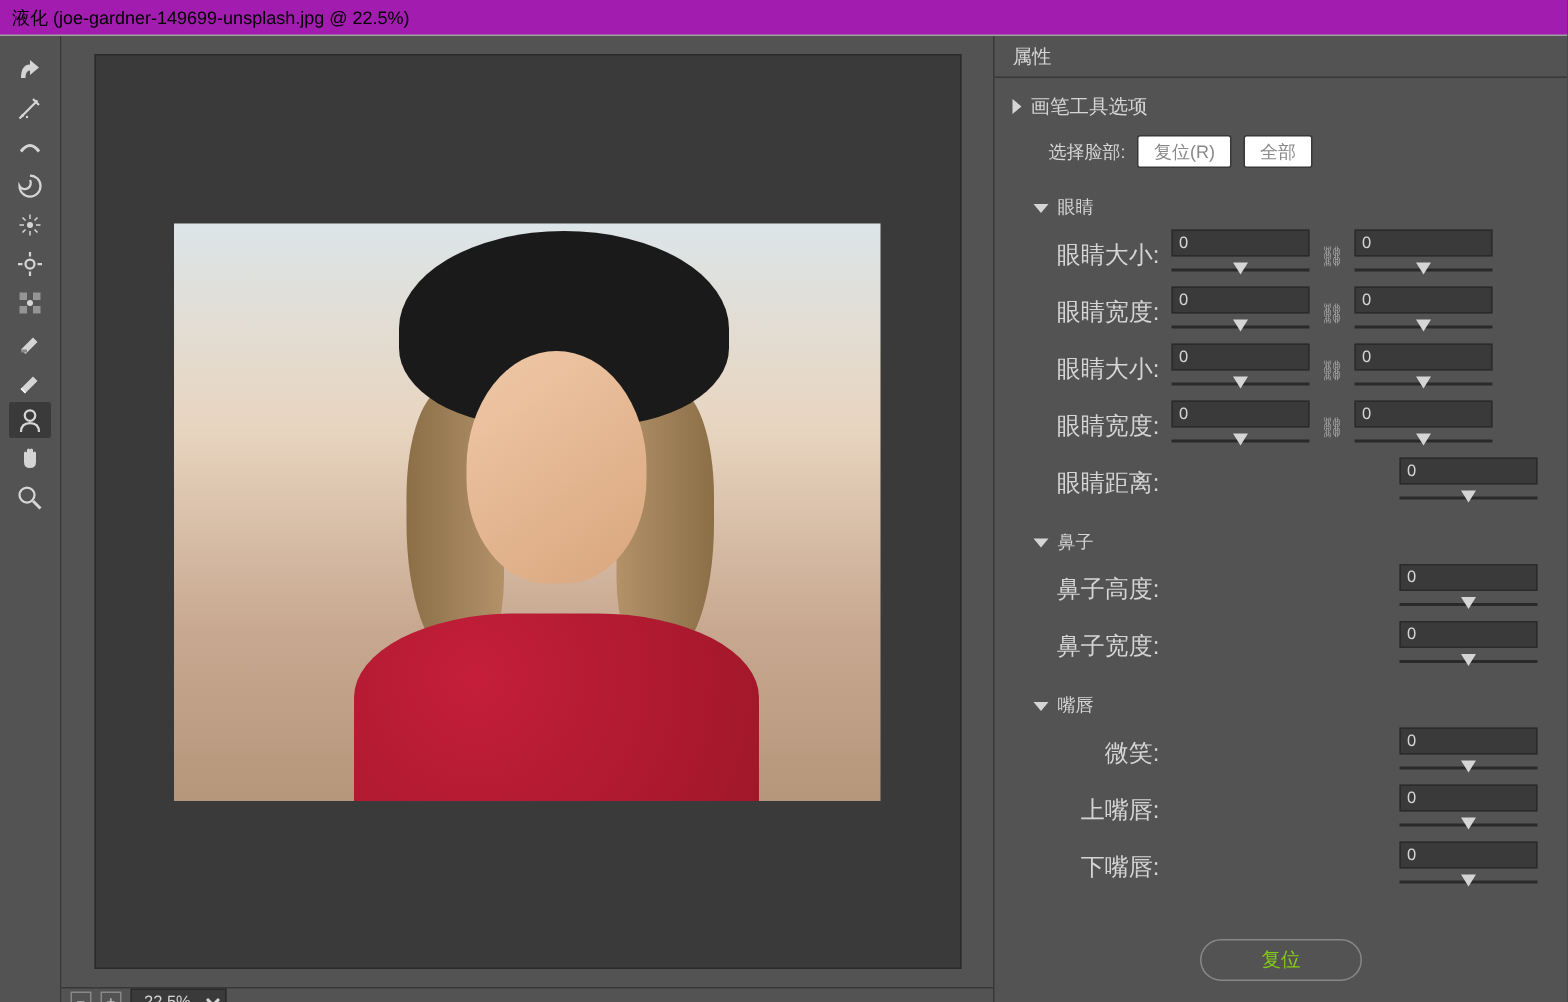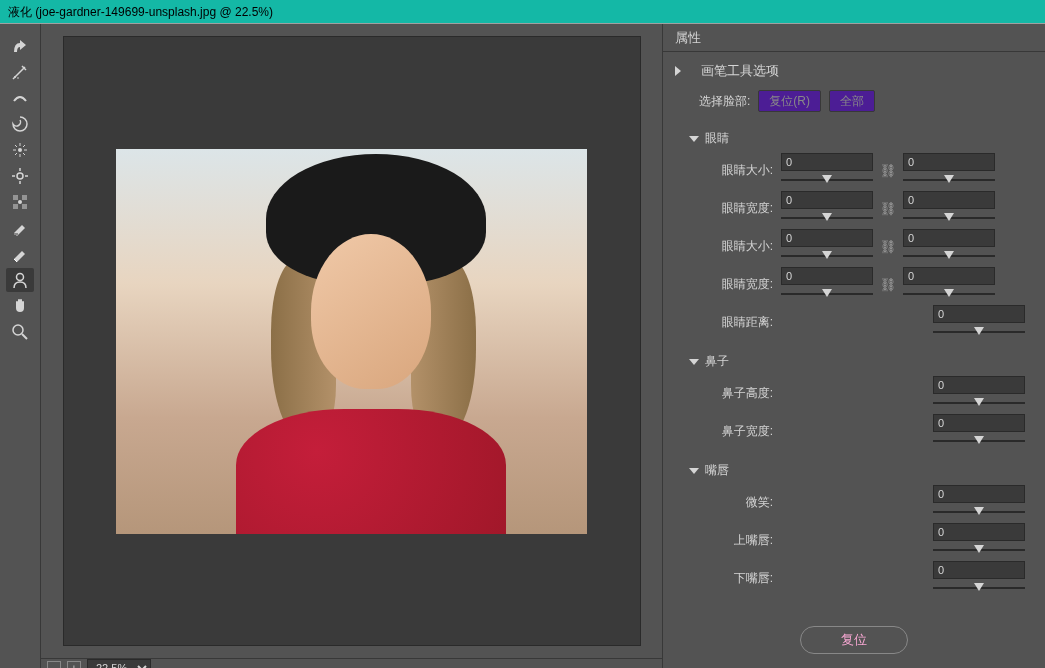--- a/index.html
+++ b/index.html
@@ -1,57 +1,57 @@
 <!DOCTYPE html>
 <html><head>
 <meta charset="utf-8">
 <style>
 * { margin: 0; padding: 0; box-sizing: border-box; font-family: "Microsoft YaHei", sans-serif; }
 body { background: #535353; color: #d5d5d5; font-size: 12px; width: 1045px; height: 668px; overflow: hidden; }
-.titlebar { background: #14b8a6; color: #000; height: 24px; line-height: 24px; padding-left: 8px; border-bottom: 1px solid #a0a0a0; font-size: 12px; }
+.titlebar { background: #a21caf; color: #000; height: 24px; line-height: 24px; padding-left: 8px; border-bottom: 1px solid #a0a0a0; font-size: 12px; }
 .main { display: flex; height: 644px; }
 .toolbar { width: 41px; background: #535353; border-right: 1px solid #383838; padding-top: 10px; display: flex; flex-direction: column; align-items: center; gap: 2px; }
 .tool { width: 28px; height: 24px; display: flex; align-items: center; justify-content: center; cursor: pointer; border-radius: 2px; color: #d5d5d5; }
 .tool.active { background: #3a3a3a; }
 .canvas-area { flex: 1; background: #535353; position: relative; display: flex; flex-direction: column; }
 .canvas-wrap { flex: 1; padding: 12px; display: flex; align-items: flex-start; justify-content: center; }
 .canvas-border { border: 1px solid #2a2a2a; background: #3a3a3a; padding: 0; width: 578px; height: 610px; display: flex; align-items: flex-start; justify-content: center; position: relative; }
 .photo { width: 471px; height: 385px; margin-top: 112px; background: linear-gradient(180deg, #dce5e8 0%, #e8d5c0 35%, #c8a890 70%, #b5967a 100%); position: relative; overflow: hidden; }
 .hat { position: absolute; top: 5px; left: 150px; width: 220px; height: 130px; background: #1a1a1a; border-radius: 50% 50% 40% 40%; }
 .face { position: absolute; top: 85px; left: 195px; width: 120px; height: 155px; background: linear-gradient(145deg, #f0c9a8, #d9a67d); border-radius: 50% 50% 45% 45%; }
 .hair-l { position: absolute; top: 110px; left: 155px; width: 65px; height: 180px; background: linear-gradient(90deg, #8b6f47, #b39169); border-radius: 40% 20% 30% 50%; }
 .hair-r { position: absolute; top: 110px; left: 295px; width: 65px; height: 180px; background: linear-gradient(270deg, #8b6f47, #b39169); border-radius: 20% 40% 50% 30%; }
 .body { position: absolute; top: 260px; left: 120px; width: 270px; height: 140px; background: radial-gradient(circle at 30% 30%, #c41e3a, #a01729); border-radius: 40% 40% 0 0; }
 .arrow { position: absolute; top: 282px; left: 48px; color: #ff0000; font-size: 28px; font-weight: bold; pointer-events: none; }
 .statusbar { height: 24px; background: #535353; border-top: 1px solid #383838; display: flex; align-items: center; padding: 0 6px; gap: 6px; }
 .statusbar .sq { width: 14px; height: 14px; border: 1px solid #888; display: inline-flex; align-items: center; justify-content: center; font-size: 10px; cursor: pointer; }
 .zoom-sel { background: #3a3a3a; border: 1px solid #2a2a2a; color: #d5d5d5; font-size: 11px; padding: 1px 4px; width: 64px; }
 .panel { width: 383px; background: #535353; border-left: 1px solid #383838; display: flex; flex-direction: column; overflow: hidden; }
 .panel-title { height: 28px; line-height: 28px; padding-left: 12px; border-bottom: 1px solid #383838; font-size: 13px; }
 .panel-body { flex: 1; overflow-y: auto; padding: 4px 8px 8px 8px; }
-.section-hdr { display: flex; align-items: center; gap: 20px; padding: 6px 4px; cursor: pointer; font-size: 13px; }
+.section-hdr { display: flex; align-items: center; gap: 6px; padding: 6px 4px; cursor: pointer; font-size: 13px; }
 .tri { display: inline-block; width: 0; height: 0; }
 .tri.r { border-top: 5px solid transparent; border-bottom: 5px solid transparent; border-left: 6px solid #d5d5d5; }
 .tri.d { border-left: 5px solid transparent; border-right: 5px solid transparent; border-top: 6px solid #d5d5d5; }
 .face-select-row { display: flex; align-items: center; gap: 8px; padding: 4px 4px 10px 28px; }
 .face-select-row select { background: #3a3a3a; border: 1px solid #2a2a2a; color: #d5d5d5; font-size: 12px; padding: 2px 4px; width: 140px; height: 22px; }
-.btn-sm { background: #4c1d95; border: 1px solid #383838; color: #888; font-size: 12px; padding: 2px 10px; cursor: pointer; border-radius: 2px; height: 22px; }
+.btn-sm { background: #ffffff; border: 1px solid #383838; color: #888; font-size: 12px; padding: 2px 10px; cursor: pointer; border-radius: 2px; height: 22px; }
 .subsection { padding: 4px 0 4px 18px; }
 .sub-hdr { display: flex; align-items: center; gap: 6px; padding: 4px 0; font-size: 12px; cursor: pointer; }
 .slider-row { display: flex; align-items: center; padding: 2px 12px 2px 0; gap: 8px; }
-.slider-label { width: 84px; text-align: right; font-size: 12px; color: #d5d5d5; flex-shrink: 0; }
+.slider-label { width: 84px; text-align: right; font-size: 16px; color: #d5d5d5; flex-shrink: 0; }
 .slider-pair { display: flex; align-items: center; gap: 8px; flex: 1; }
 .slider-col { display: flex; flex-direction: column; align-items: stretch; width: 92px; }
 .num-input { background: #3a3a3a; border: 1px solid #2a2a2a; color: #d5d5d5; font-size: 11px; padding: 2px 4px; width: 100%; height: 18px; text-align: left; }
 .slider-track { height: 14px; position: relative; margin-top: 2px; }
 .slider-track .line { position: absolute; top: 6px; left: 0; right: 0; height: 2px; background: #2a2a2a; }
 .slider-track .handle { position: absolute; top: 2px; left: 50%; transform: translateX(-50%); width: 0; height: 0; border-left: 5px solid transparent; border-right: 5px solid transparent; border-top: 8px solid #d5d5d5; cursor: pointer; }
 .link-icon { width: 14px; display: flex; justify-content: center; color: #aaa; font-size: 13px; flex-shrink: 0; }
 .bottom-btns { display: flex; justify-content: center; gap: 20px; padding: 8px 0 14px 0; }
-.pill-btn { background: #535353; border: 1px solid #888; color: #f9a8d4; font-size: 13px; padding: 4px 40px; border-radius: 14px; cursor: pointer; }
+.pill-btn { background: #535353; border: 1px solid #888; color: #84cc16; font-size: 13px; padding: 4px 40px; border-radius: 14px; cursor: pointer; }
 .pill-btn.disabled { color: #888; border-color: #5a5a5a; }
 .panel-body::-webkit-scrollbar { width: 14px; }
 .panel-body::-webkit-scrollbar-track { background: #3a3a3a; }
 .panel-body::-webkit-scrollbar-thumb { background: #6a6a6a; border: 2px solid #3a3a3a; border-radius: 4px; }
 </style>
 </head>
 <body>
 
 <div class="titlebar">液化 (joe-gardner-149699-unsplash.jpg @ 22.5%)</div>
 

